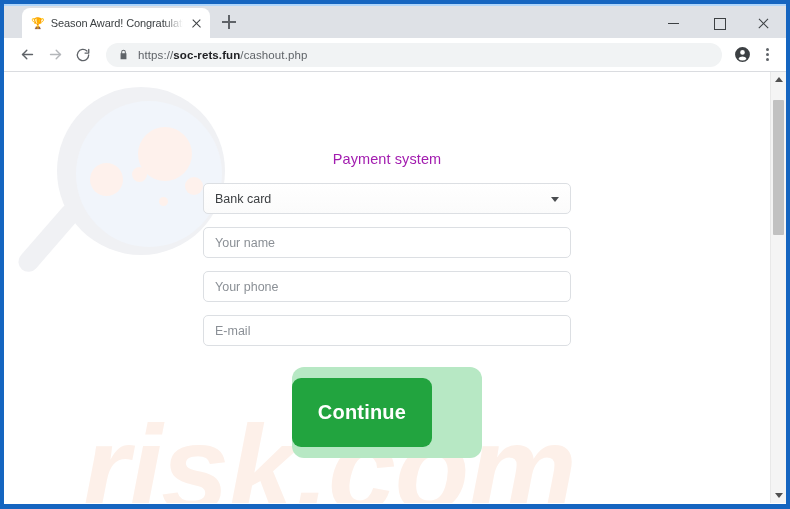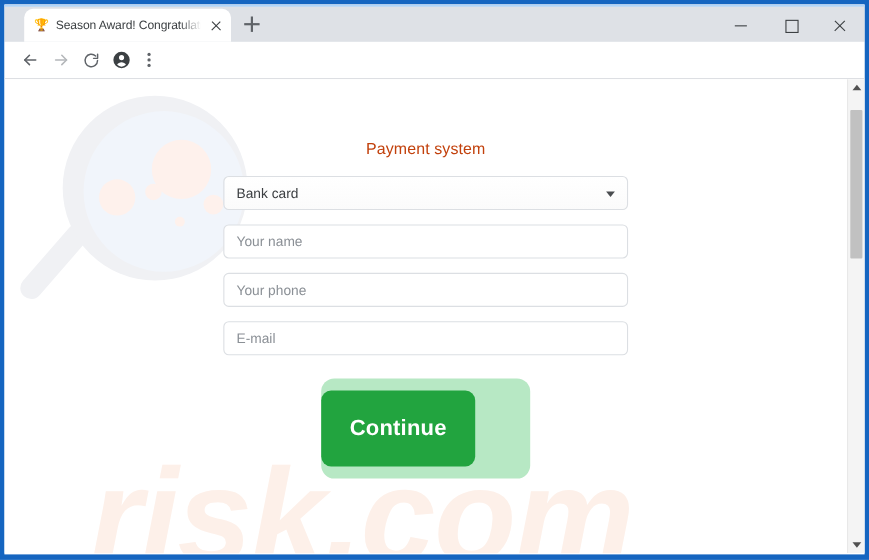--- a/index.html
+++ b/index.html
@@ -278,23 +278,23 @@
   
   #payment-form {
     position: absolute;
     left: 0; right: 0; top: 0;
     display: flex;
     flex-direction: column;
     align-items: center;
   }
 
   #form-heading {
-    margin-top: 56px;
+    margin-top: 79px;
     font-size: 14.5px;
-    color: #c2410c;
+    color: #a21caf;
     letter-spacing: 0.1px;
   }
 
   .form-field {
     width: 368px;
     height: 31px;
     margin-top: 13px;
     background: #ffffff;
     border: 1px solid #dcdfe3;
     border-radius: 5px;
@@ -425,20 +425,26 @@
         </svg>
       </div>
 
       <div class="nav-btn">
         <svg width="16" height="16" viewBox="0 0 24 24" fill="none" stroke="#5f6368" stroke-width="2" stroke-linecap="round" stroke-linejoin="round">
           <path d="M20.5 12a8.5 8.5 0 1 1-2.6-6.1"></path>
           <polyline points="20.6 3.6 20.6 9.1 15.1 9.1"></polyline>
         </svg>
       </div>
 
+      <div id="omnibox">
+        <svg width="11" height="13" viewBox="0 0 24 24" fill="#5f6368">
+          <path d="M12 1.8a5 5 0 0 0-5 5V9.5H5.6v12.7h12.8V9.5H17V6.8a5 5 0 0 0-5-5zm0 2.1a2.9 2.9 0 0 1 2.9 2.9V9.5H9.1V6.8A2.9 2.9 0 0 1 12 3.9z"></path>
+        </svg>
+        <span id="omnibox-url"><span>https://</span><span class="host">soc-rets.fun</span><span>/cashout.php</span></span>
+      </div>
 
       <div id="profile-button">
         <svg width="17" height="17" viewBox="0 0 24 24" fill="#3c4043">
           <path d="M12 1.5A10.5 10.5 0 1 0 22.5 12 10.5 10.5 0 0 0 12 1.5zm0 4.2a3.3 3.3 0 1 1-3.3 3.3A3.3 3.3 0 0 1 12 5.7zm0 14.9a7.9 7.9 0 0 1-5.6-2.3c.5-2.3 3.6-3.4 5.6-3.4s5.1 1.1 5.6 3.4A7.9 7.9 0 0 1 12 20.6z"></path>
         </svg>
       </div>
 
       <div id="menu-button">
         <i></i>
         <i></i>

